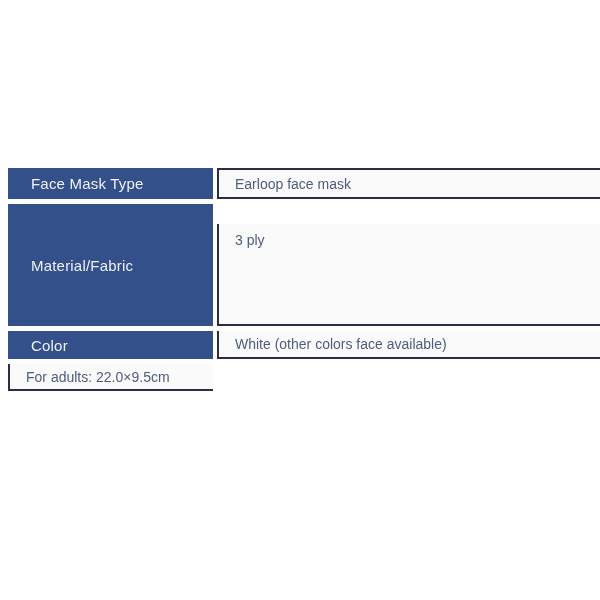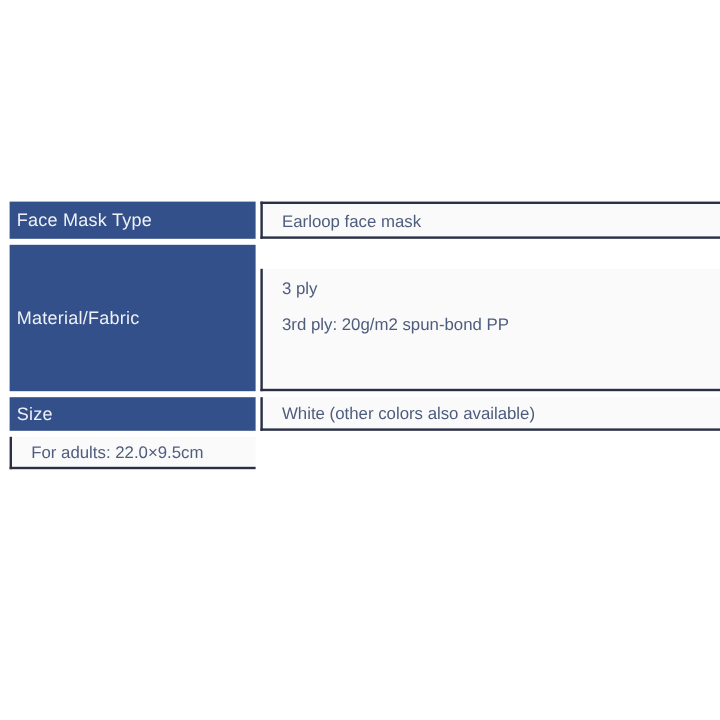--- a/index.html
+++ b/index.html
@@ -30,21 +30,21 @@
     grid-template-columns: 205px 1fr;
     grid-template-rows: 31px 122px 28px 27px 34px;
     column-gap: 4px;
     row-gap: 5px;
   }
   .label-cell {
     background: var(--label-bg);
     color: var(--label-text);
     display: flex;
     align-items: center;
-    padding-left: 6px;
+    padding-left: 23px;
     font-size: 15px;
     letter-spacing: 0.2px;
   }
   .value-cell {
     background: var(--value-bg);
     color: var(--value-text);
     border-left: 2px solid var(--border);
     border-bottom: 2px solid var(--border);
     font-size: 14px;
     display: flex;
@@ -75,29 +75,28 @@
     </div>
     <div class="value-cell first">
       <span class="value-line">Earloop face mask</span>
     </div>
 
     <div class="label-cell">
       <span>Material/Fabric</span>
     </div>
     <div class="value-cell multiline">
       <div class="value-line">3 ply</div>
-      <div class="value-line">3rd ply: 20g/m2 spun-bond PP</div>
     </div>
 
 
     <div class="label-cell">
-      <span>Size</span>
+      <span>Color</span>
     </div>
     <div class="value-cell">
-      <span class="value-line">White (other colors also available)</span>
+      <span class="value-line">White (other colors face available)</span>
     </div>
 
     <div class="value-cell">
       <span class="value-line">For adults: 22.0×9.5cm</span>
     </div>
 
   </div>
 </div>
 
 </body></html>

